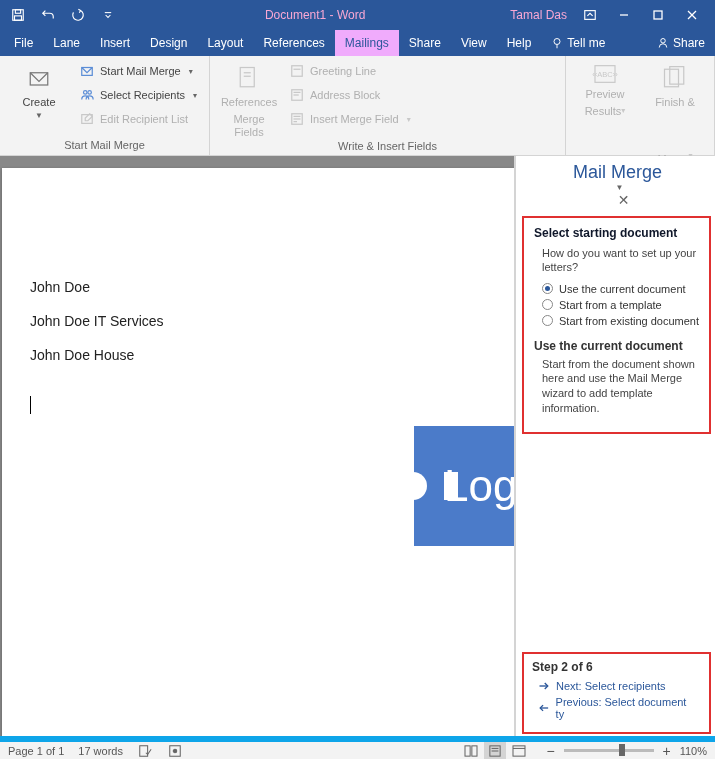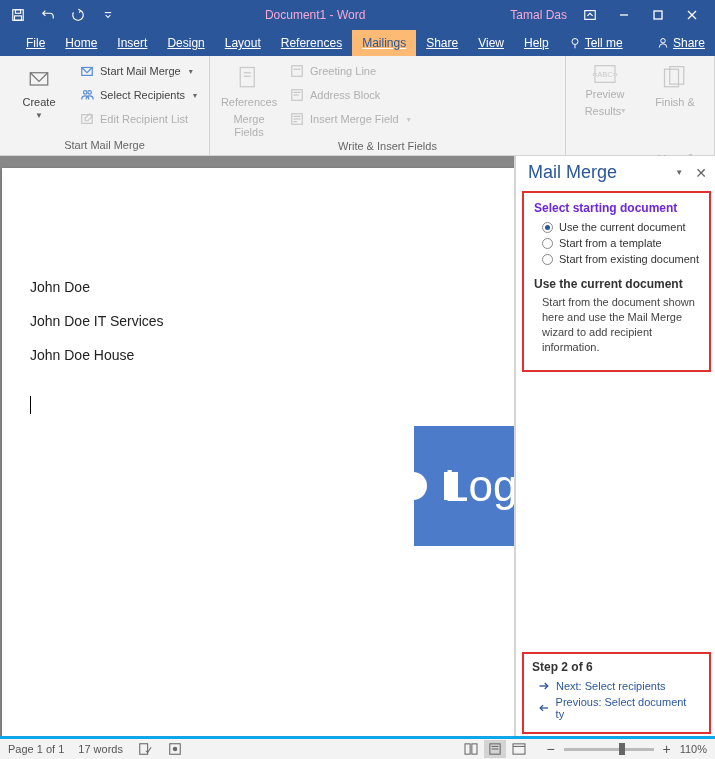--- a/index.html
+++ b/index.html
@@ -9,23 +9,23 @@
   .titlebar { height: 30px; background: #2b579a; display: flex; align-items: center; color: #f9a8d4; padding: 0 6px; }
   .qat { display: flex; align-items: center; gap: 6px; }
   .qat .icon, .window-controls .icon { width: 24px; height: 24px; display: flex; align-items: center; justify-content: center; cursor: pointer; }
   .window-controls .icon { width: 34px; }
   .qat svg, .window-controls svg { stroke: #fff; fill: none; stroke-width: 1.3; }
   .titlecenter { flex: 1; text-align: center; font-size: 12px; }
   .user { font-size: 12px; margin-right: 6px; }
   .window-controls { display: flex; }
 
   
-  .tabs { height: 26px; background: #2b579a; display: flex; align-items: stretch; color: #fff; font-size: 12px; padding-left: 16px; text-decoration: underline; }
+  .tabs { height: 26px; background: #2b579a; display: flex; align-items: stretch; color: #fff; font-size: 12px; padding-left: 4px; }
   .tab { padding: 0 10px; display: flex; align-items: center; cursor: pointer; }
-  .tab.active { background: #fdba74; color: #2b579a; }
+  .tab.active { background: #f0abfc; color: #2b579a; }
   .spacer { flex: 1; }
   .tab.tellme svg, .tab.share svg { stroke: #fff; fill: none; stroke-width: 1.3; margin-right: 4px; }
 
   
   .ribbon { height: 100px; background: #f3f3f3; border-bottom: 1px solid #d4d4d4; display: flex; }
   .group { border-right: 1px solid #d4d4d4; padding: 4px 8px 2px; display: flex; flex-direction: column; justify-content: space-between; }
   .group .body { display: flex; align-items: flex-start; gap: 6px; flex: 1; }
   .group .label { text-align: center; font-size: 11px; color: #666; padding-bottom: 2px; }
   .vbtn { display: flex; flex-direction: column; align-items: center; justify-content: center; width: 62px; cursor: pointer; text-align: center; font-size: 11px; line-height: 1.2; color: #444; gap: 4px; padding-top: 4px; }
   .vbtn.dis { color: #b0b0b0; }
@@ -46,40 +46,40 @@
   .docpane { flex: 1; background: #888; position: relative; overflow: hidden; border-right: 1px solid #d4d4d4;}
   .page { position: absolute; left: 2px; top: 12px; width: 590px; height: 700px; background: #fff; box-shadow: 0 1px 3px rgba(0,0,0,0.3); padding: 110px 28px; }
   .page p { font-size: 14px; color: #222; line-height: 1.3; margin-bottom: 16px;}
   .cursor { display: inline-block; width: 1px; height: 18px; background: #000; vertical-align: middle;}
   .logo { position: absolute; right: -80px; top: 270px; width: 180px; height: 120px; background: #4b7bc9; color: #fff; font-size: 44px; font-weight: 400; display: flex; align-items: center; justify-content: flex-start; padding-left: 30px; }
   .logo::before, .logo::after { content: ""; position: absolute; width: 14px; height: 28px; background: #fff; }
   .logo::before { left: -1px; top: 46px; border-radius: 0 14px 14px 0; }
 
   
   .taskpane { width: 200px; background: #fff; border-left: 1px solid #d4d4d4; display: flex; flex-direction: column; font-size: 12px; }
-  .tphead { display: flex; align-items: center; padding: 6px 8px 8px 12px; }
+  .tphead { display: flex; align-items: center; padding: 6px 8px 8px 12px; flex-direction: column; }
   .tphead h2 { color: #2b579a; font-size: 18px; font-weight: 400; flex: 1;}
   .tphead .caret { font-size: 8px; color: #666; margin-left: 4px; cursor: pointer;}
   .tphead .close { cursor: pointer; font-size: 14px; color: #666; margin-left: 12px;}
   .tpbody { flex: 1; padding: 0 0 0 0; position: relative;}
   .box1 { border: 2px solid #e03030; margin: 0 4px 0 6px; padding: 8px 6px 16px 10px; }
-  .box1 .heading { font-weight: 600; font-size: 12px; color: #6d28d9; margin-bottom: 6px;}
+  .box1 .heading { font-weight: 600; font-size: 12px; color: #0f172a; margin-bottom: 6px;}
   .box1 .sub { font-size: 11px; color: #444; margin: 2px 0 8px 8px; line-height: 1.3;}
   .radio { display: flex; align-items: center; gap: 6px; margin: 4px 0 4px 8px; font-size: 11px; cursor: pointer;}
   .radio .circ { width: 11px; height: 11px; border: 1px solid #888; border-radius: 50%; display: flex; align-items: center; justify-content: center; flex-shrink: 0;}
   .radio.sel .circ::after { content: ""; width: 5px; height: 5px; background: #2b579a; border-radius: 50%; }
   .box1 .heading2 { font-weight: 600; font-size: 12px; color: #333; margin: 12px 0 4px 0;}
   .box1 .desc { font-size: 11px; color: #444; margin-left: 8px; line-height: 1.35;}
   .box2 { border: 2px solid #e03030; margin: 0 4px 0 6px; padding: 6px 16px 8px 8px; position: absolute; bottom: 2px; left: 0; right: 0;}
   .box2 .step { font-weight: 600; font-size: 12px; margin-bottom: 6px;}
   .navlink { display: flex; align-items: center; gap: 6px; color: #2b579a; font-size: 11px; margin: 4px 0 4px 6px; cursor: pointer; }
   .navlink svg { stroke: #2b579a; fill: none; stroke-width: 1.8;}
 
   
-  .statusbar { height: 23px; background: #f3f3f3; border-top: 3px solid #0ea5e9; display: flex; align-items: center; font-size: 11px; color: #555; padding: 0 8px; gap: 14px;}
+  .statusbar { height: 23px; background: #f3f3f3; border-top: 6px solid #0ea5e9; display: flex; align-items: center; font-size: 11px; color: #555; padding: 0 8px; gap: 14px;}
   .statusbar .flex { flex: 1; }
   .viewbtns { display: flex; gap: 2px; }
   .viewbtns .vb { width: 22px; height: 18px; display: flex; align-items: center; justify-content: center; cursor: pointer;}
   .viewbtns .vb.active { background: #d4d4d4; }
   .viewbtns svg { stroke: #666; fill: none; stroke-width: 1.2;}
   .zoom { display: flex; align-items: center; gap: 6px;}
   .slider { width: 90px; height: 3px; background: #bbb; position: relative;}
   .slider .thumb { position: absolute; width: 6px; height: 12px; background: #666; top: -5px; left: 55px;}
   .zbtn { cursor: pointer; font-size: 14px; color: #555; width: 14px; text-align: center;}
   .sbicon { width: 16px; height: 16px; display: flex; align-items: center; justify-content: center; cursor: pointer;}
@@ -137,21 +137,21 @@
         <svg width="12" height="12" viewBox="0 0 12 12">
           <line x1="2" y1="2" x2="10" y2="10"></line>
           <line x1="10" y1="2" x2="2" y2="10"></line>
         </svg>
       </div>
   </div>
 </div>
 
 <div class="tabs">
   <div class="tab">File</div>
-  <div class="tab">Home</div>
+  <div class="tab">Lane</div>
   <div class="tab">Insert</div>
   <div class="tab">Design</div>
   <div class="tab">Layout</div>
   <div class="tab">References</div>
   <div class="tab active">Mailings</div>
   <div class="tab">Share</div>
   <div class="tab">View</div>
   <div class="tab">Help</div>
   <div class="tab tellme">
       <svg width="12" height="12" viewBox="0 0 16 16">
@@ -303,34 +303,35 @@
 
   <div class="taskpane">
     <div class="tphead">
       <h2>Mail Merge</h2>
       <span class="caret">▼</span>
       <span class="close">✕</span>
     </div>
     <div class="tpbody">
       <div class="box1">
         <div class="heading">Select starting document</div>
+        <div class="sub">How do you want to set up your letters?</div>
         <div class="radio sel">
             <span class="circ"></span>
             <span>Use the current document</span>
           </div>
         <div class="radio">
             <span class="circ"></span>
             <span>Start from a template</span>
           </div>
         <div class="radio">
             <span class="circ"></span>
             <span>Start from existing document</span>
           </div>
         <div class="heading2">Use the current document</div>
-        <div class="desc">Start from the document shown here and use the Mail Merge wizard to add recipient information.</div>
+        <div class="desc">Start from the document shown here and use the Mail Merge wizard to add template information.</div>
       </div>
       <div class="box2">
         <div class="step">Step 2 of 6</div>
         <div class="navlink">
             <svg width="12" height="12" viewBox="0 0 16 16">
               <line x1="2" y1="8" x2="13" y2="8"></line>
               <path d="M9 4 L13 8 L9 12"></path>
             </svg>
             <span>Next: Select recipients</span>
           </div>

